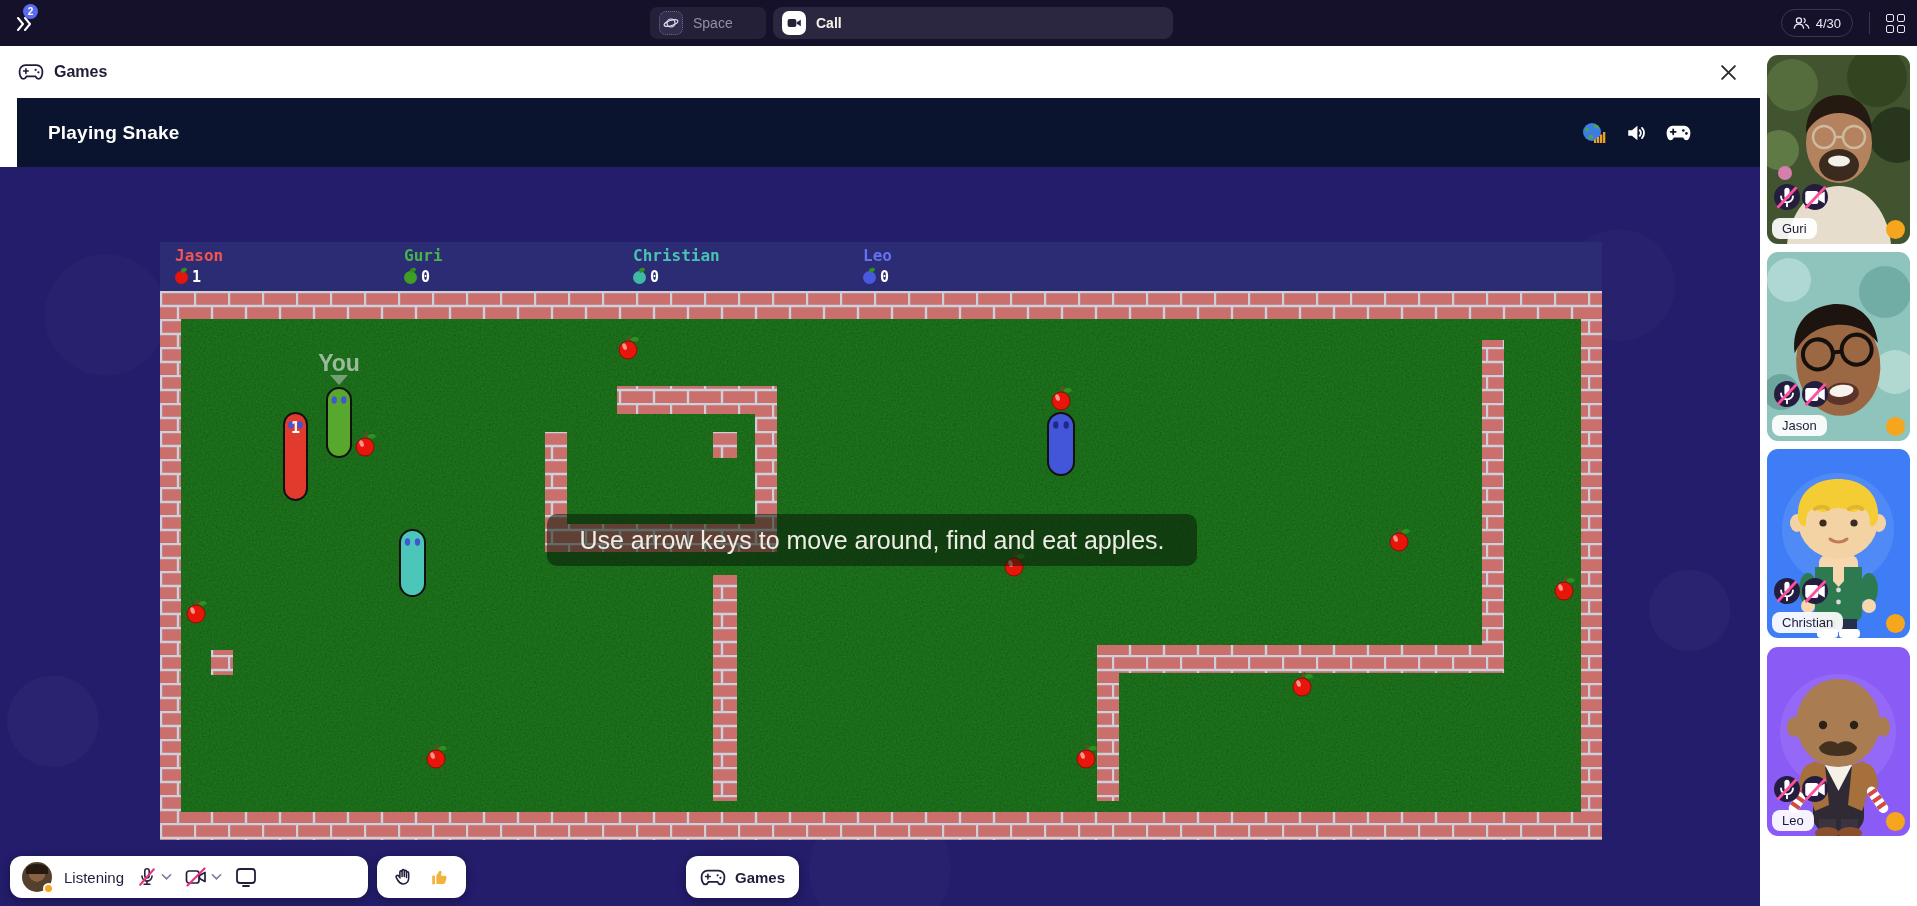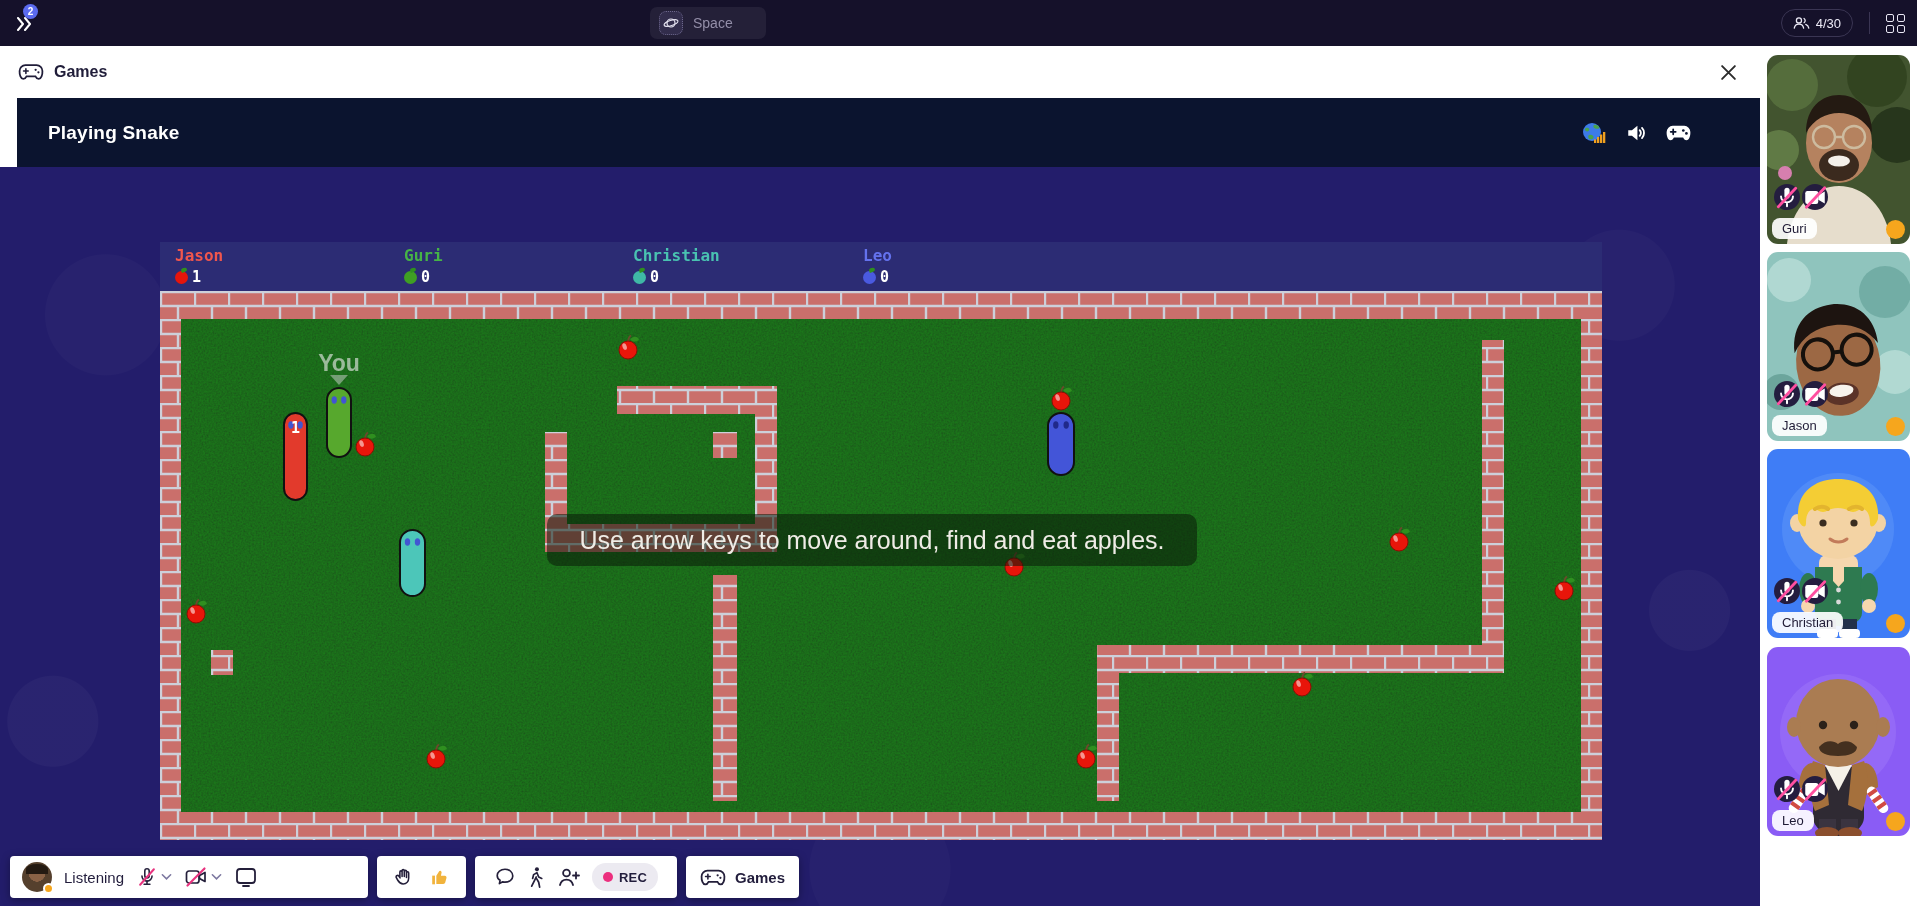--- a/index.html
+++ b/index.html
@@ -59,21 +59,21 @@
   .player { position:absolute; top:4px; }
   .player-name { font-family:"DejaVu Sans Mono", monospace; font-size:16px; font-weight:bold; }
   .player-scorerow { display:flex; align-items:center; gap:4px; margin-top:3px; }
   .apple-dot { width:13px; height:13px; border-radius:50%; position:relative; }
   .apple-dot::after { content:""; position:absolute; right:1px; top:-3px; width:6px; height:4px;
     border-radius:50% 50% 50% 0; background:#2f8f1f; transform:rotate(-20deg); }
   .player-score { font-family:"DejaVu Sans Mono", monospace; font-size:15px; font-weight:bold; color:#ffffff; }
   #board { display:block; }
 
   
-  .pill { position:absolute; bottom:8px; height:42px; background:#ffffff; border-radius:4px;
+  .pill { position:absolute; bottom:8px; height:42px; background:#ffffff; border-radius:12px;
     box-shadow:0 2px 8px rgba(0,0,0,.35); display:flex; align-items:center; z-index:60; }
   .pill-main  { left:10px;  width:358px; padding:0 12px; gap:12px; }
   .pill-react { left:377px; width:89px;  justify-content:space-evenly; }
   .pill-tools { left:475px; width:202px; justify-content:space-evenly; padding:0 8px; }
   .pill-games { left:686px; width:113px; justify-content:center; gap:9px; }
   .ctrl-avatar { position:relative; width:30px; height:30px; border-radius:50%;
     background:radial-gradient(circle at 50% 38%, #8a6246 0 34%, #55402d 35% 100%); flex:none; }
   .ctrl-avatar::before { content:""; position:absolute; left:4px; top:2px; right:4px; height:10px;
     border-radius:50% 50% 0 0; background:#241a12; }
   .status-dot { position:absolute; right:-2px; bottom:-2px; width:11px; height:11px; border-radius:50%;
@@ -112,20 +112,29 @@
   <div class="tab tab-space">
     <span class="tab-iconbox">
       <svg width="16" height="16" viewBox="0 0 20 20">
         <circle cx="10" cy="10" r="5" stroke="#e9e7f4" stroke-width="1.5" fill="none"></circle>
         <ellipse cx="10" cy="10" rx="9" ry="3.2" stroke="#e9e7f4" stroke-width="1.3" fill="none" transform="rotate(-18 10 10)"></ellipse>
       </svg>
     </span>
     <span class="tab-label">Space</span>
   </div>
 
+  <div class="tab tab-call">
+    <span class="tab-iconbox">
+      <svg width="16" height="16" viewBox="0 0 20 20">
+        <rect x="2" y="5" width="11" height="10" rx="2.5" fill="#241f3a"></rect>
+        <path d="M13.5 9l5-3v8l-5-3z" fill="#241f3a"></path>
+      </svg>
+    </span>
+    <span class="tab-label">Call</span>
+  </div>
 
   <div class="topbar-right">
     <div class="capacity-pill">
       <svg width="17" height="14" viewBox="0 0 20 16">
         <circle cx="7" cy="5" r="3" stroke="#eceaf6" stroke-width="1.5" fill="none"></circle>
         <path d="M1.5 14c.6-3 2.8-4.6 5.5-4.6S11.9 11 12.5 14" stroke="#eceaf6" stroke-width="1.5" fill="none" stroke-linecap="round"></path>
         <path d="M13 2.6a3 3 0 0 1 0 5" stroke="#eceaf6" stroke-width="1.5" fill="none" stroke-linecap="round"></path>
         <path d="M15 9.6c2 .6 3.2 2.2 3.6 4.4" stroke="#eceaf6" stroke-width="1.5" fill="none" stroke-linecap="round"></path>
       </svg>
       <span>4/30</span>
@@ -373,44 +382,20 @@
         </svg>
       </span>
       <span class="ctrl-group">
         <svg width="22" height="22" viewBox="0 0 24 24">
           <path d="M3.5 10.5h3V20h-3z" fill="#f1b33c"></path>
           <path d="M8 19.6h7.6c1 0 1.9-.65 2.1-1.6l1.35-5c.3-1.2-.55-2.3-1.75-2.3h-4.3l.7-3.4c.2-1-.45-1.95-1.45-2.05-.6-.05-1.2.3-1.5.9L8 10.5v9.1z" fill="#f1b33c"></path>
         </svg>
       </span>
     </div>
 
-    <div class="pill pill-tools">
-      <span class="ctrl-group">
-        <svg width="22" height="22" viewBox="0 0 24 24">
-          <path d="M12 3.5c-4.9 0-8.5 3-8.5 6.8 0 2.2 1.2 4.1 3.1 5.3l-.7 3.6 3.7-1.9c.8.2 1.6.3 2.4.3 4.9 0 8.5-3 8.5-6.8S16.9 3.5 12 3.5z" fill="none" stroke="#241f3a" stroke-width="1.8" stroke-linejoin="round"></path>
-        </svg>
-      </span>
-      <span class="ctrl-group">
-        <svg width="20" height="23" viewBox="0 0 20 24">
-          <circle cx="11" cy="3.4" r="2.1" fill="#241f3a"></circle>
-          <path d="M11 7l-3.5 2-1 4M11 7l1.8 4.5 3.2 1.5M10.2 11.5 8 16l-2.5 5M10.8 13.5l2 3.5 1 5" fill="none" stroke="#241f3a" stroke-width="1.8" stroke-linecap="round" stroke-linejoin="round"></path>
-        </svg>
-      </span>
-      <span class="ctrl-group">
-        <svg width="24" height="22" viewBox="0 0 24 22">
-          <circle cx="9.5" cy="7" r="3.4" fill="none" stroke="#241f3a" stroke-width="1.8"></circle>
-          <path d="M3 19c.8-3.6 3.3-5.4 6.5-5.4s5.7 1.8 6.5 5.4" fill="none" stroke="#241f3a" stroke-width="1.8" stroke-linecap="round"></path>
-          <path d="M19 6.5v6M16 9.5h6" stroke="#241f3a" stroke-width="1.8" stroke-linecap="round"></path>
-        </svg>
-      </span>
-      <span class="rec-pill">
-        <span class="rec-dot"></span>
-        <span class="rec-label">REC</span>
-      </span>
-    </div>
 
     <div class="pill pill-games">
       <svg width="26" height="19" viewBox="0 0 28 20">
         <path d="M8 2.5h12a6.5 6.5 0 0 1 6.3 6.4c.2 4-1.3 8.6-4 8.6-1.7 0-2.8-1.3-3.5-2.8H9.2c-.7 1.5-1.8 2.8-3.5 2.8-2.7 0-4.2-4.6-4-8.6A6.5 6.5 0 0 1 8 2.5z" fill="none" stroke="#241f3a" stroke-width="1.9"></path>
         <path d="M8.5 6.5v5M6 9h5" stroke="#241f3a" stroke-width="1.7" stroke-linecap="round"></path>
         <circle cx="19" cy="7.6" r="1.2" fill="#241f3a"></circle>
           <circle cx="22" cy="10.4" r="1.2" fill="#241f3a"></circle>
       </svg>
       <span class="games-pill-label">Games</span>
     </div>

